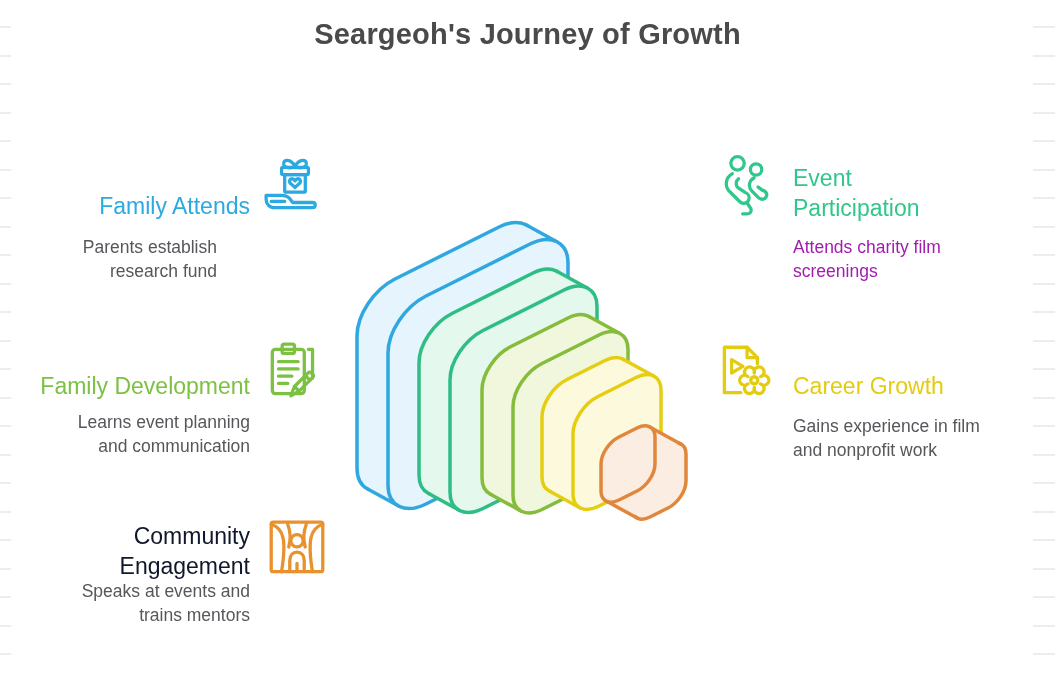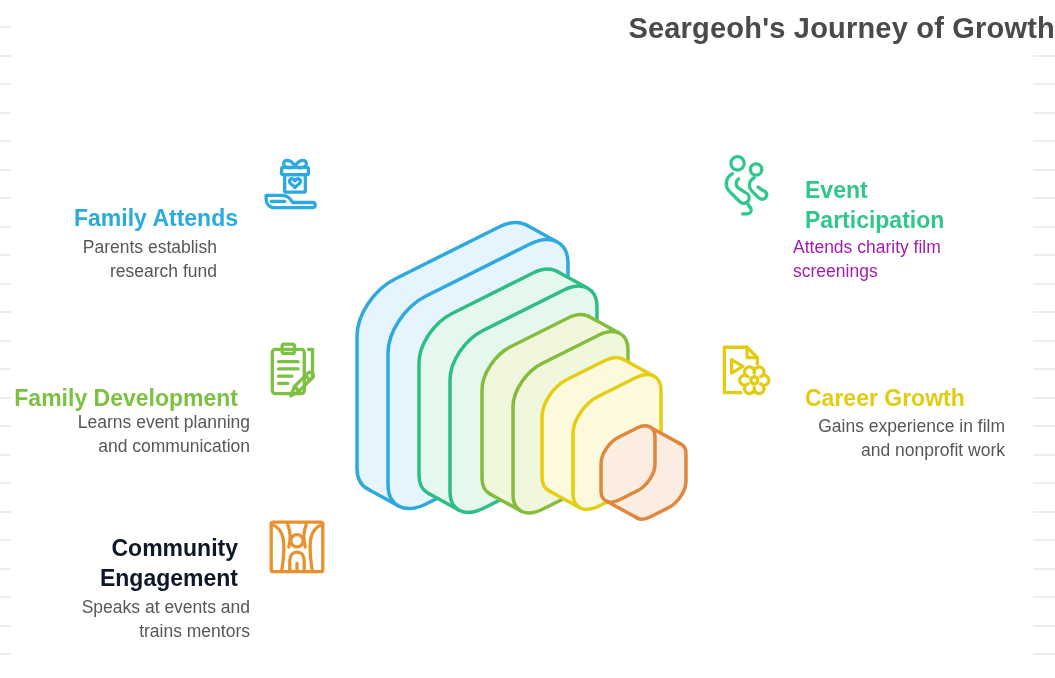--- a/index.html
+++ b/index.html
@@ -6,43 +6,43 @@
   body{
     width:1055px;height:678px;background:#ffffff;overflow:hidden;position:relative;
     font-family:"Liberation Sans","DejaVu Sans",sans-serif;
   }
   .canvas{position:absolute;inset:0;width:1055px;height:678px;background:#ffffff;}
   .edge-ticks{position:absolute;top:0;bottom:0;
     background:repeating-linear-gradient(to bottom,transparent 0px,transparent 26.5px,#ececf1 26.5px,#ececf1 28.5px);}
   .edge-ticks.left{left:0;width:11px;}
   .edge-ticks.right{right:0;width:22px;}
   .title{
-    position:absolute;left:0;top:12px;width:100%;margin:0;text-align:right;
+    position:absolute;left:0;top:18px;width:100%;margin:0;text-align:center;
     font-size:29px;font-weight:bold;letter-spacing:.2px;
   }
   .heading{
-    position:absolute;margin:12px;font-size:23px;font-weight:700;line-height:30px;
+    position:absolute;margin:0;font-size:23px;font-weight:400;line-height:30px;
   }
   .desc{
     position:absolute;margin:0;font-size:17.5px;line-height:23.5px;
   }
   .left-col{text-align:right;}
   .right-col{text-align:left;}
   .icon-box{position:absolute;width:66px;height:66px;}
   .icon-box svg{width:100%;height:100%;display:block;}
   .nowrap{white-space:nowrap;}
   
   .family-heading   {right:805px;top:191px;}
   .family-desc      {right:838px;top:236px;width:165px;}
   .family-icon      {left:262px;top:153px;}
   .skill-heading    {right:805px;top:371px;}
   .skill-desc       {right:805px;top:411px;width:195px;}
   .skill-icon       {left:262px;top:338px;}
   .community-heading{right:805px;top:521px;width:175px;}
-  .community-desc   {right:805px;top:596px;width:195px;}
+  .community-desc   {right:805px;top:580px;width:195px;}
   .community-icon   {left:264px;top:515px;}
   .event-heading    {left:793px;top:163px;width:175px;}
   .event-desc       {left:793px;top:236px;width:178px;}
   .event-icon       {left:720px;top:152px;}
   .career-heading   {left:793px;top:371px;}
   .career-desc      {left:793px;top:415px;width:212px;}
   .career-icon      {left:712px;top:339px;}
   .stack-svg{position:absolute;left:340px;top:195px;width:370px;height:350px;}
 </style>
 </head>
@@ -160,15 +160,15 @@
   <div class="icon-box career-icon" style="color: rgb(227, 204, 16);">
     <svg viewBox="0 0 64 64" fill="none" stroke="currentColor" stroke-width="3.2" stroke-linecap="round" stroke-linejoin="round">
       <path d="M28,52 H12 V8 H34 L44,18 V24"></path>
       <path d="M34,8 V18 H44"></path>
       <path d="M19,20 L30,26.5 L19,33 Z"></path>
       <path d="M47.06,43.5 A4.8,4.8 0 1 1 41,47 A4.8,4.8 0 1 1 34.94,43.5 A4.8,4.8 0 1 1 34.94,36.5 A4.8,4.8 0 1 1 41,33 A4.8,4.8 0 1 1 47.06,36.5 A4.8,4.8 0 1 1 47.06,43.5 Z"></path>
       <circle cx="41" cy="40" r="3.4"></circle>
     </svg>
   </div>
   <h2 class="heading right-col nowrap career-heading" style="color: rgb(227, 204, 16);">Career Growth</h2>
-  <p class="desc right-col career-desc" style="color: rgb(86, 87, 91); text-align: right;">Gains experience in film and nonprofit work</p>
+  <p class="desc right-col career-desc" style="color: rgb(86, 87, 91);">Gains experience in film and nonprofit work</p>
 
 </div>
 
 </body></html>

